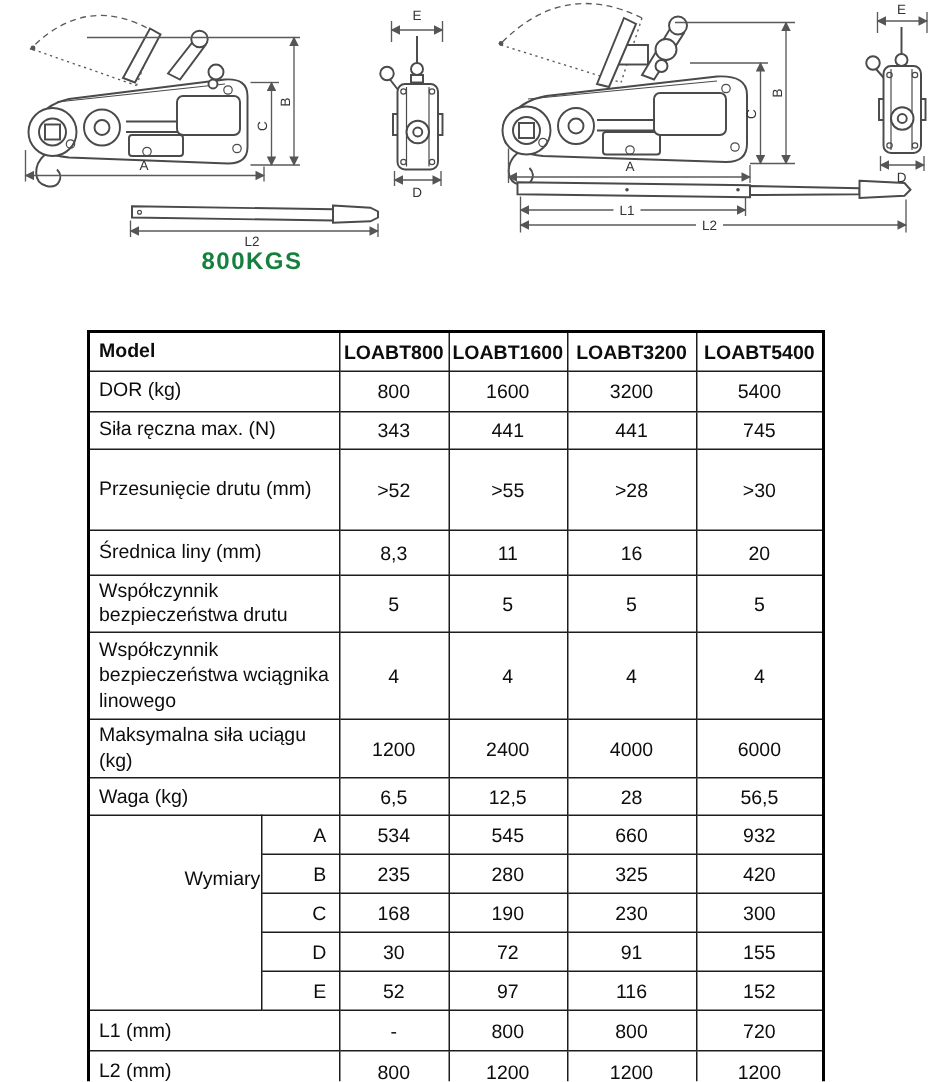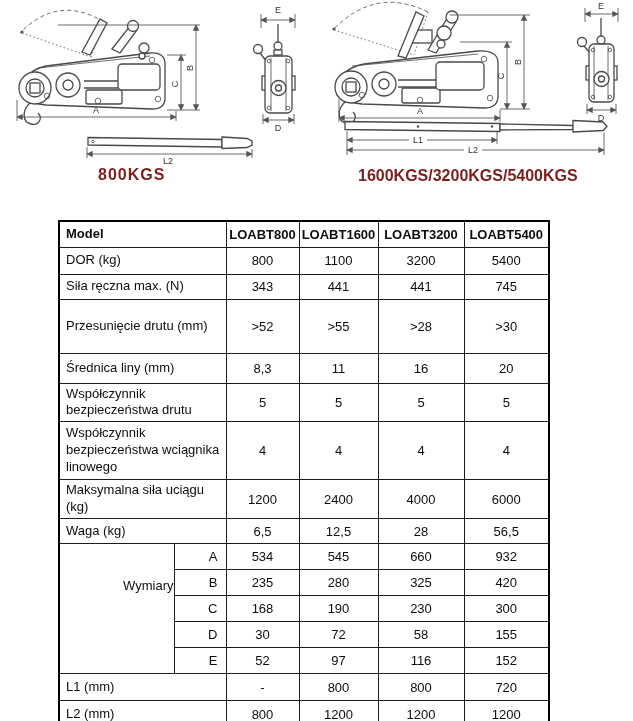--- a/index.html
+++ b/index.html
@@ -1,20 +1,20 @@
 <!DOCTYPE html>
 <html><head>
 <meta charset="utf-8">
 <style>
   html,body{margin:0;padding:0;background:#fff;}
   .page{position:relative;width:633px;height:721px;background:#ffffff;overflow:hidden;
         font-family:"Liberation Sans",sans-serif;color:#111;}
   .drawings{position:absolute;left:0;top:0;width:633px;height:205px;}
   .drawings svg{position:absolute;left:0;top:0;}
-  .caption{position:absolute;font-weight:bold;color:#7f1d1d;}
+  .caption{position:absolute;font-weight:bold;color:#15803d;text-align:center;}
   .caption-left{left:98px;top:166px;width:140px;font-size:16px;letter-spacing:1px;}
   .caption-right{left:358px;top:167px;width:244px;font-size:16px;font-weight:bold;letter-spacing:0px;}
 
   table.spec{position:absolute;left:58px;top:220px;border-collapse:collapse;table-layout:fixed;
              width:490px;border:2px solid #000;}
   table.spec td{border:1.5px solid #1c1c1c;font-size:13px;color:#0d0d0d;overflow:hidden;}
   td.lab{text-align:left;padding:2px 4px 2px 6px;white-space:pre-line;line-height:1.3;}
   td.v{text-align:center;padding:1px 2px;}
   td.hb{font-weight:bold;}
   td.wym{border-right:none;vertical-align:top;padding:34px 0 0 6px;text-align:right;}
@@ -204,21 +204,20 @@
         <text x="418" y="143" text-anchor="middle" font-size="8">L1</text>
 
         <line class="dim" x1="604" y1="133" x2="604" y2="155"></line>
         <line class="dim" x1="347" y1="150" x2="604" y2="150" marker-start="url(#arr)" marker-end="url(#arr)"></line>
         <rect x="464" y="144" width="18" height="10" fill="#ffffff"></rect>
         <text x="473" y="153" text-anchor="middle" font-size="8">L2</text>
       </g>
     </svg>
 
     <div class="caption caption-left">800KGS</div>
-    <div class="caption caption-right">1600KGS/3200KGS/5400KGS</div>
   </div>
 
   <table class="spec">
     <colgroup>
       <col style="width:115px">
         <col style="width:52px">
         <col style="width:73px">
       <col style="width:79px">
         <col style="width:86px">
         <col style="width:85px">
@@ -227,21 +226,21 @@
       <tr style="height:26px">
         <td colspan="2" class="lab hb">Model</td>
         <td class="v hb">LOABT800</td>
         <td class="v hb">LOABT1600</td>
         <td class="v hb">LOABT3200</td>
         <td class="v hb">LOABT5400</td>
       </tr>
       <tr style="height:27px">
         <td colspan="2" class="lab">DOR (kg)</td>
         <td class="v">800</td>
-        <td class="v">1100</td>
+        <td class="v">1600</td>
         <td class="v">3200</td>
         <td class="v">5400</td>
       </tr>
       <tr style="height:25px">
         <td colspan="2" class="lab">Siła ręczna max. (N)</td>
         <td class="v">343</td>
         <td class="v">441</td>
         <td class="v">441</td>
         <td class="v">745</td>
       </tr>
@@ -309,21 +308,21 @@
         <td class="ltr">C</td>
         <td class="v">168</td>
         <td class="v">190</td>
         <td class="v">230</td>
         <td class="v">300</td>
       </tr>
       <tr style="height:26px">
         <td class="ltr">D</td>
         <td class="v">30</td>
         <td class="v">72</td>
-        <td class="v">58</td>
+        <td class="v">91</td>
         <td class="v">155</td>
       </tr>
       <tr style="height:26px">
         <td class="ltr">E</td>
         <td class="v">52</td>
         <td class="v">97</td>
         <td class="v">116</td>
         <td class="v">152</td>
       </tr>
       <tr style="height:27px">

